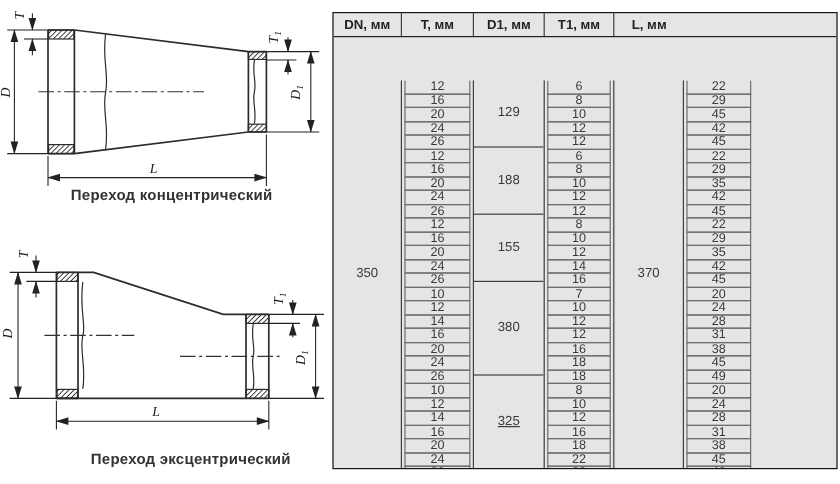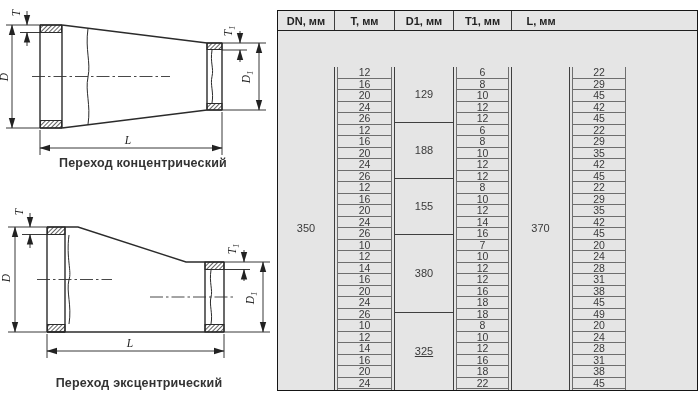--- a/index.html
+++ b/index.html
@@ -138,21 +138,21 @@
 
       <text class="dim" transform="rotate(-90 23 212)" x="23" y="212">T</text>
       <text class="dim" transform="rotate(-90 10 278)" x="10" y="278">D</text>
       <text class="dim" transform="rotate(-90 236 249)" x="236" y="249"><tspan>T</tspan><tspan class="sub" dy="2.5">1</tspan></text>
       <text class="dim" transform="rotate(-90 254 298)" x="254" y="298"><tspan>D</tspan><tspan class="sub" dy="2.5">1</tspan></text>
       <text class="dim" x="130" y="347">L</text>
     </g>
   </svg>
 
   <div class="caption" style="left:40px;top:156px;">Переход концентрический</div>
-  <div class="caption" style="left:36px;top:376px;">Переход эксцентрический</div>
+  <div class="caption" style="left:56px;top:376px;">Переход эксцентрический</div>
 
   <div class="tbl">
     <div class="thead cols">
       <div class="hcell">DN, мм</div>
       <div class="hcell">T, мм</div>
       <div class="hcell">D1, мм</div>
       <div class="hcell">T1, мм</div>
       <div class="hcell">L, мм</div>
     </div>
     <div class="tbody cols">

